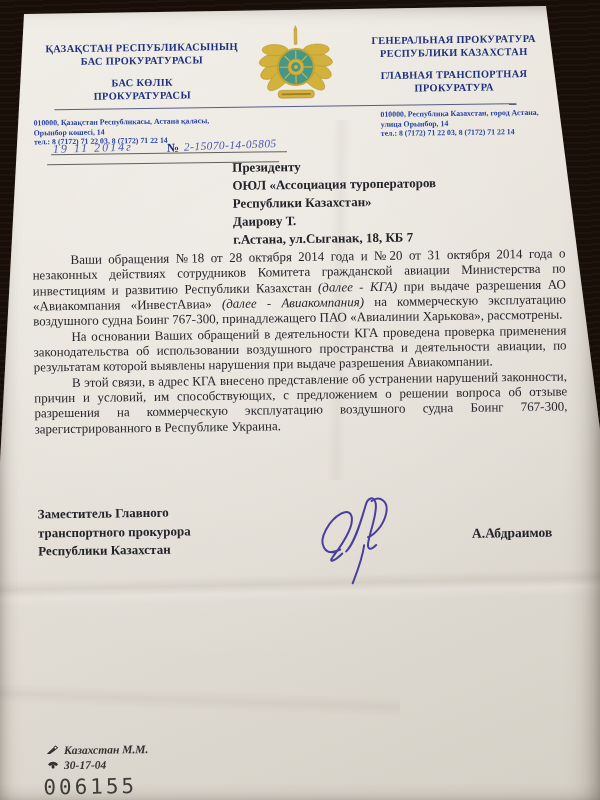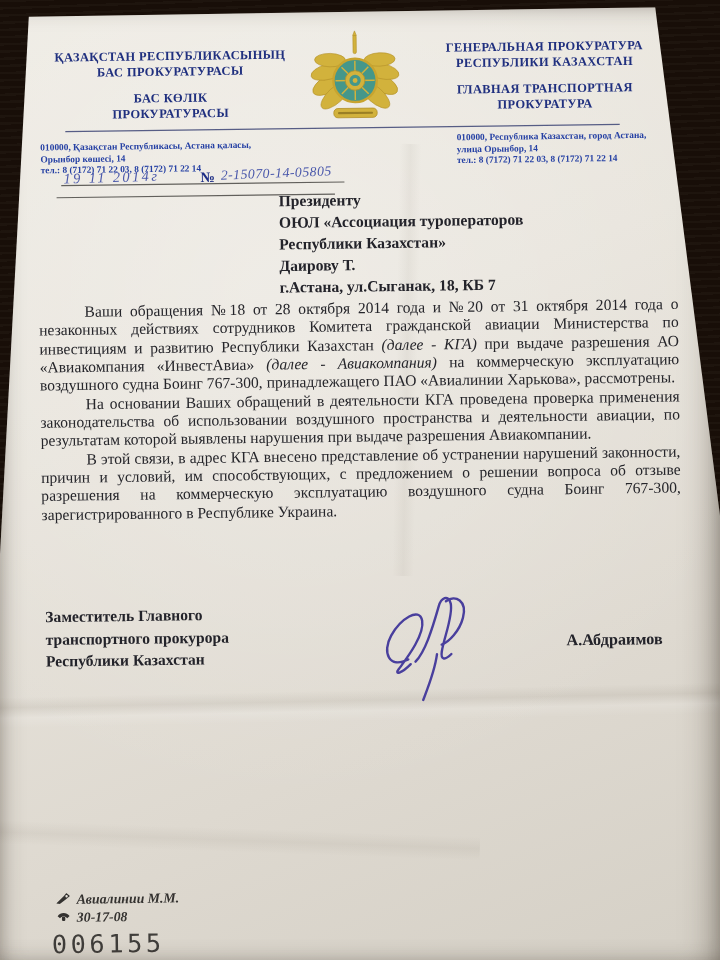--- a/index.html
+++ b/index.html
@@ -189,29 +189,29 @@
     <div class="sig-name">А.Абдраимов</div>
 
     <div class="footer">
       <div class="foot-row">
         <span class="ico">
           <svg width="12" height="9" viewBox="0 0 12 9">
               <polygon points="0,8.5 6.5,2.5 8.5,0 11.5,2.5 9,4.5 3,9" fill="#343230"></polygon>
               <circle cx="8.7" cy="2.6" r="1" fill="#e8e4dc"></circle>
             </svg>
         </span>
-        <span>Авиалинии М.М.</span>
+        <span>Казахстан М.М.</span>
       </div>
       <div class="foot-row">
         <span class="ico">
           <svg width="12" height="9" viewBox="0 0 12 9">
               <path d="M1,4.2 C3.5,0.6 8.5,0.6 11,4.2 L9,6 C7.5,4 4.5,4 3,6 Z" fill="#343230"></path>
               <rect x="4.6" y="4.6" width="2.8" height="3.6" rx="1" fill="#343230"></rect>
             </svg>
         </span>
-        <span>30-17-08</span>
+        <span>30-17-04</span>
       </div>
       <div class="stamp-no">006155</div>
     </div>
 
   </div>
   <div class="paper-shade"></div>
 </div>
 
 </body></html>

